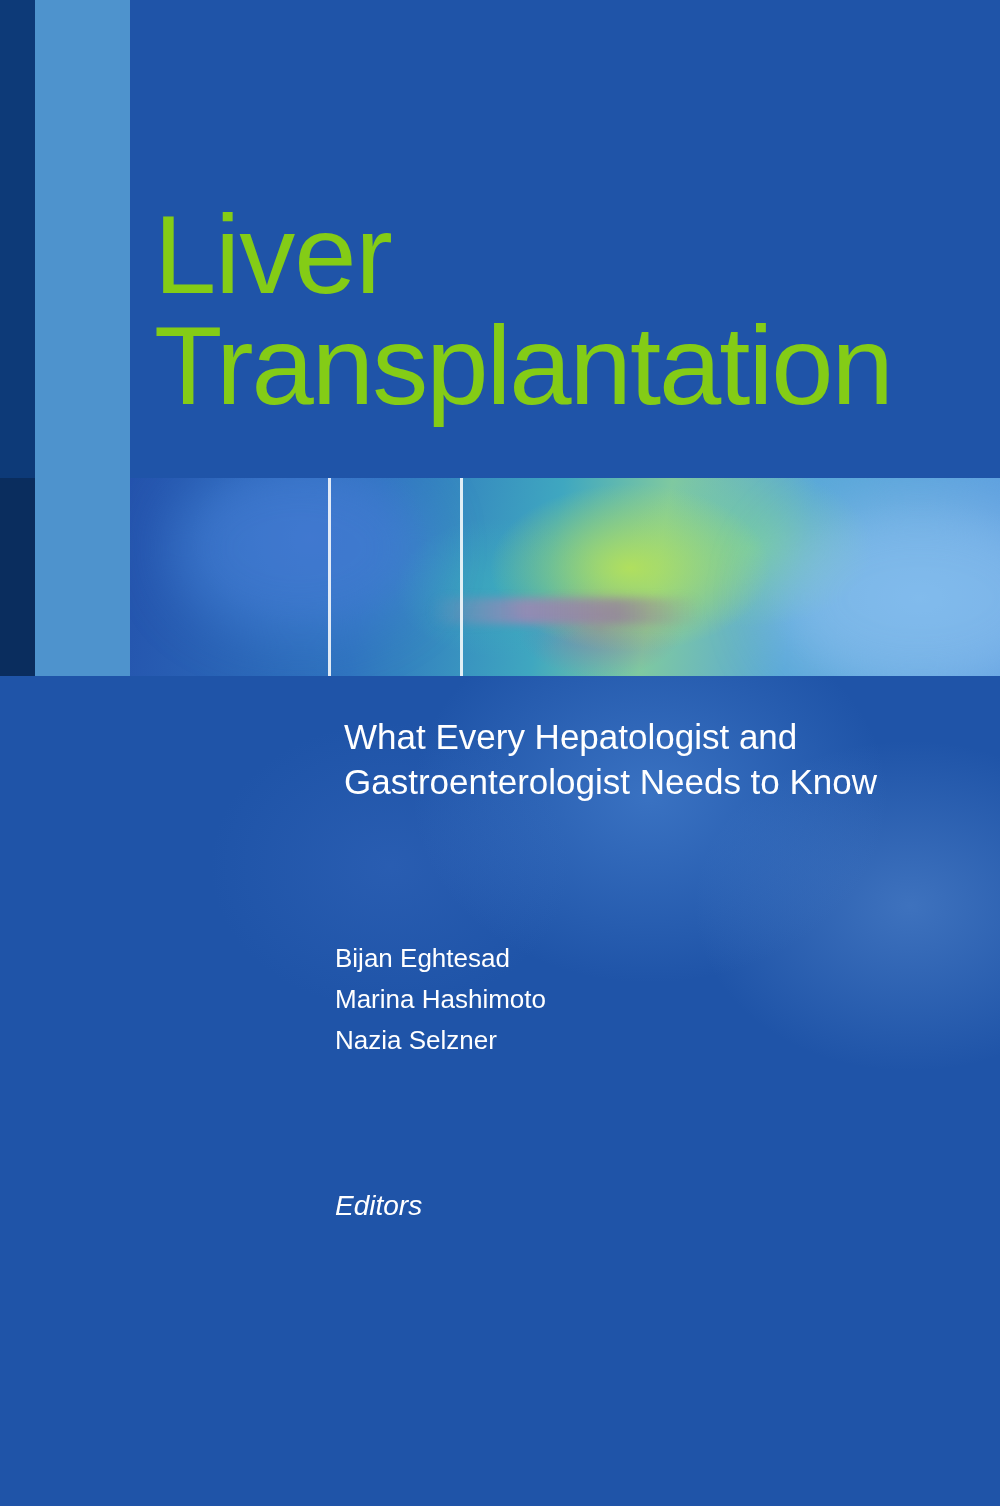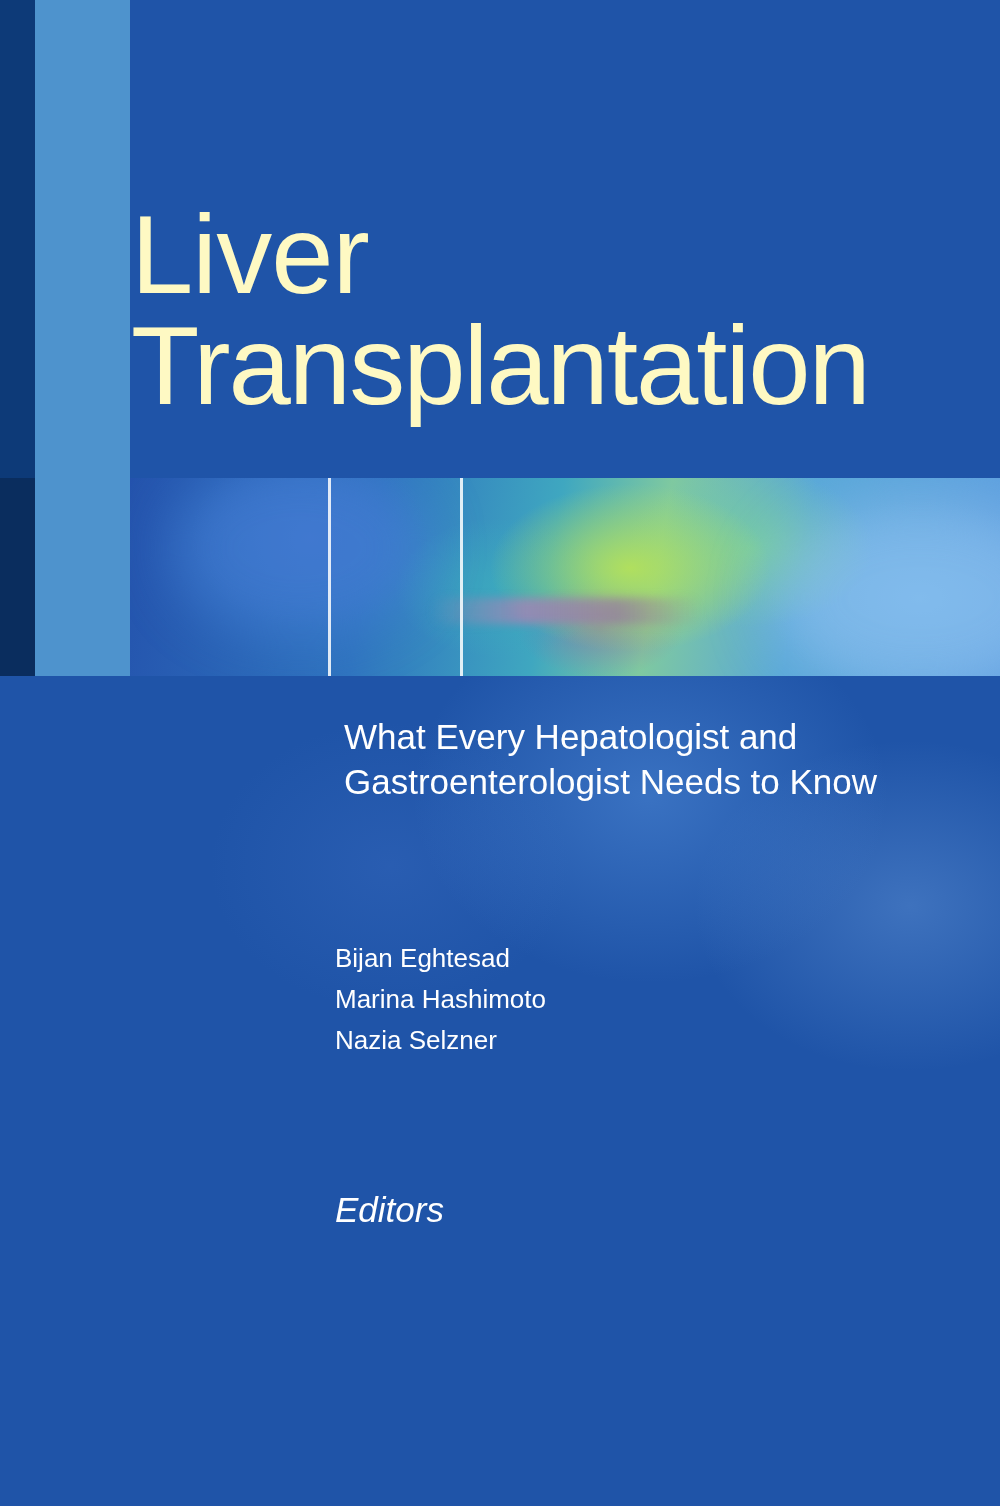--- a/index.html
+++ b/index.html
@@ -120,28 +120,28 @@
     background:
       radial-gradient(ellipse 330px 260px at 520px 120px, rgba(90,150,225,0.45), rgba(90,150,225,0) 72%),
       radial-gradient(ellipse 300px 230px at 780px 230px, rgba(120,170,230,0.35), rgba(120,170,230,0) 72%),
       radial-gradient(ellipse 250px 200px at 260px 190px, rgba(60,110,195,0.35), rgba(60,110,195,0) 72%);
     pointer-events: none;
   }
 
   
   .title {
     position: absolute;
-    left: 131px;
+    left: 154px;
     top: 200px;
     width: 840px;
     font-size: 112px;
     line-height: 0.99;
     font-weight: 400;
     letter-spacing: -1px;
-    color: #fef9c3;
+    color: #84cc16;
   }
   .title .line2 {
     display: block;
     letter-spacing: -2px;
   }
 
   .subtitle {
     position: absolute;
     left: 344px;
     top: 715px;
@@ -159,21 +159,21 @@
     width: 600px;
     font-size: 26px;
     line-height: 1.58;
     font-weight: 400;
     color: #ffffff;
   }
   .editors-role {
     position: absolute;
     left: 335px;
     top: 1190px;
-    font-size: 35px;
+    font-size: 28px;
     font-style: italic;
     color: #ffffff;
   }
 
   
   .logo {
     position: absolute;
     left: 322px;
     top: 1332px;
     display: flex;

